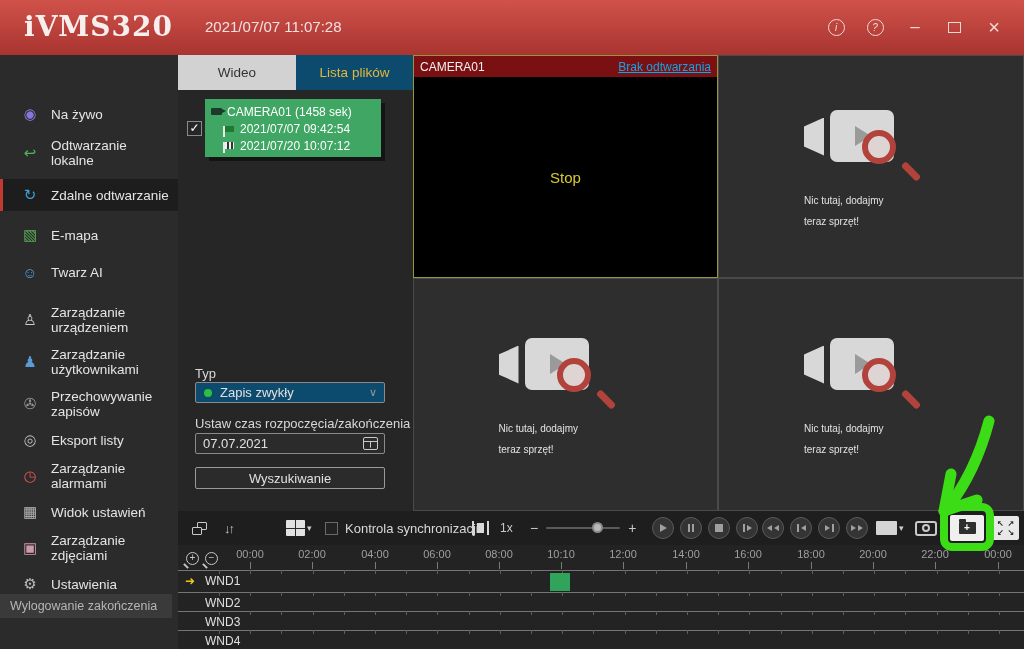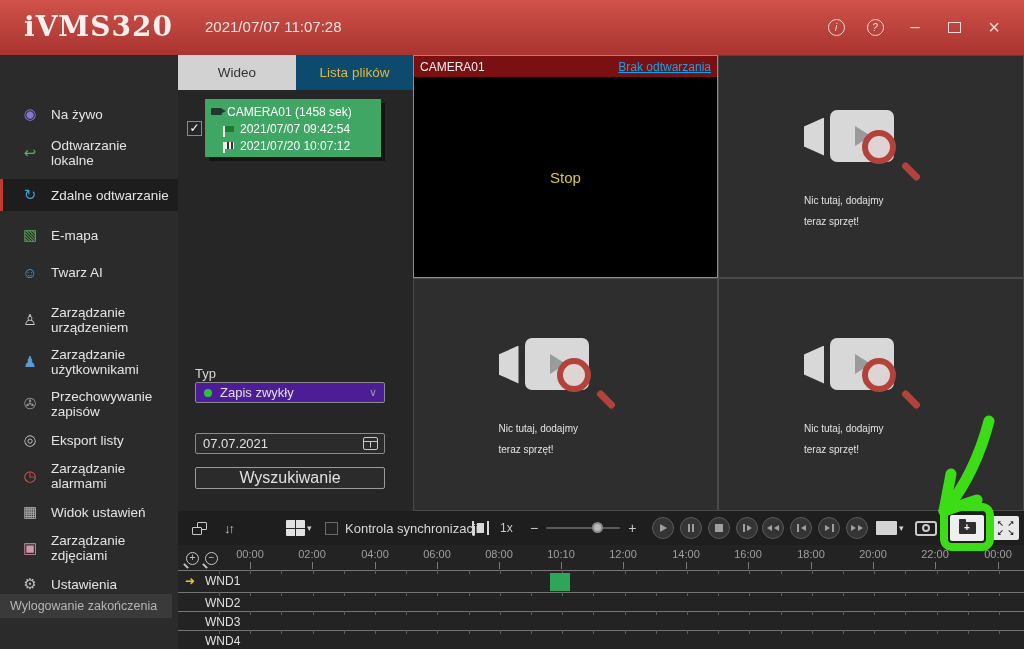--- a/index.html
+++ b/index.html
@@ -53,33 +53,33 @@
   .cam-ic:after { content:""; position:absolute; right:-4px; top:1px; border-left:4px solid #1e3a2b;
     border-top:2.5px solid transparent; border-bottom:2.5px solid transparent; }
   .flag-green { width:9px; height:6px; background:#1d7a2e; position:relative; margin-right:6px; }
   .flag-green:before, .flag-checker:before { content:""; position:absolute; left:-2px; top:0;
     width:1.5px; height:11px; background:#e8e8e8; }
   .flag-checker { width:9px; height:7px; position:relative; margin-right:6px;
     background-image:repeating-linear-gradient(90deg,#f0f0f0 0 2px,#333 2px 4px),
       repeating-linear-gradient(0deg,rgba(240,240,240,.7) 0 2px,rgba(51,51,51,.7) 2px 4px); }
   .form-label { position:absolute; left:17px; font-size:13px; color:#d8d8d8; white-space:nowrap;
     overflow:hidden; width:218px; }
-  #type-select { position:absolute; left:17px; top:327px; width:190px; height:21px; background:#4c1d95;
+  #type-select { position:absolute; left:17px; top:327px; width:190px; height:21px; background:#0c4a6e;
     border:1px solid #8a8a8a; border-radius:2px; display:flex; align-items:center; font-size:13px;
     color:#e0e0e0; cursor:pointer; }
   .green-dot { width:8px; height:8px; border-radius:50%; background:#2fbf3f; margin:0 8px 0 8px; }
   .chev { margin-left:auto; margin-right:7px; color:#9a9a9a; font-size:11px; }
   #date-input { position:absolute; left:17px; top:378px; width:190px; height:21px; background:#2b2b2b;
     border:1px solid #8a8a8a; border-radius:2px; display:flex; align-items:center; font-size:13px;
     color:#e0e0e0; padding-left:7px; cursor:text; }
   .cal-ic { margin-left:auto; margin-right:6px; width:15px; height:13px; border:1.5px solid #c9c9c9;
     border-radius:2px; background-image:linear-gradient(#c9c9c9,#c9c9c9),linear-gradient(#c9c9c9,#c9c9c9);
     background-size:100% 1px,1px 60%; background-position:0 3px,center 70%; background-repeat:no-repeat; }
   #search-btn { position:absolute; left:17px; top:412px; width:190px; height:22px; background:#2b2b2b;
-    border:1px solid #9a9a9a; border-radius:2px; color:#e0e0e0; font-size:16px; display:flex;
+    border:1px solid #9a9a9a; border-radius:2px; color:#e0e0e0; font-size:13px; display:flex;
     align-items:center; justify-content:center; cursor:pointer; }
   
   #grid { position:absolute; left:413px; top:55px; width:611px; height:456px; background:#2e2e2e; }
   .cell { position:absolute; background:#2e2e2e; border:1px solid #4a4a4a; }
   #cell-tl { left:0; top:0; width:305px; height:223px; border:1px solid #96963f; background:#000; }
   #cell-tr { left:305px; top:0; width:306px; height:223px; }
   #cell-bl { left:0; top:223px; width:305px; height:233px; }
   #cell-br { left:305px; top:223px; width:306px; height:233px; }
   #cell-header { height:21px; background:#7b1012; display:flex; align-items:center;
     padding:0 6px; font-size:12px; }
@@ -262,20 +262,21 @@
         <span>2021/07/20 10:07:12</span>
       </div>
     </div>
 
     <div class="form-label" style="top:311px;">Typ</div>
     <div id="type-select">
       <span class="green-dot"></span>
       <span>Zapis zwykły</span>
       <span class="chev">∨</span>
     </div>
+    <div class="form-label" style="top:361px;">Ustaw czas rozpoczęcia/zakończenia</div>
     <div id="date-input">
       <span>07.07.2021</span>
       <span class="cal-ic"></span>
     </div>
     <div id="search-btn">Wyszukiwanie</div>
   </div>
 
   <div id="grid">
     <div class="cell" id="cell-tl">
       <div id="cell-header">

